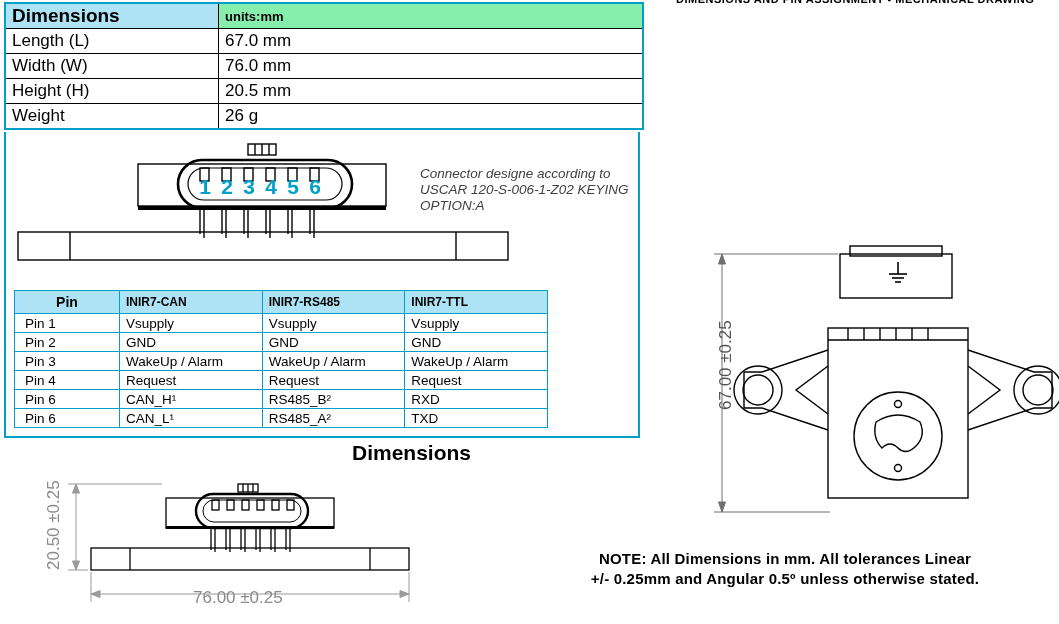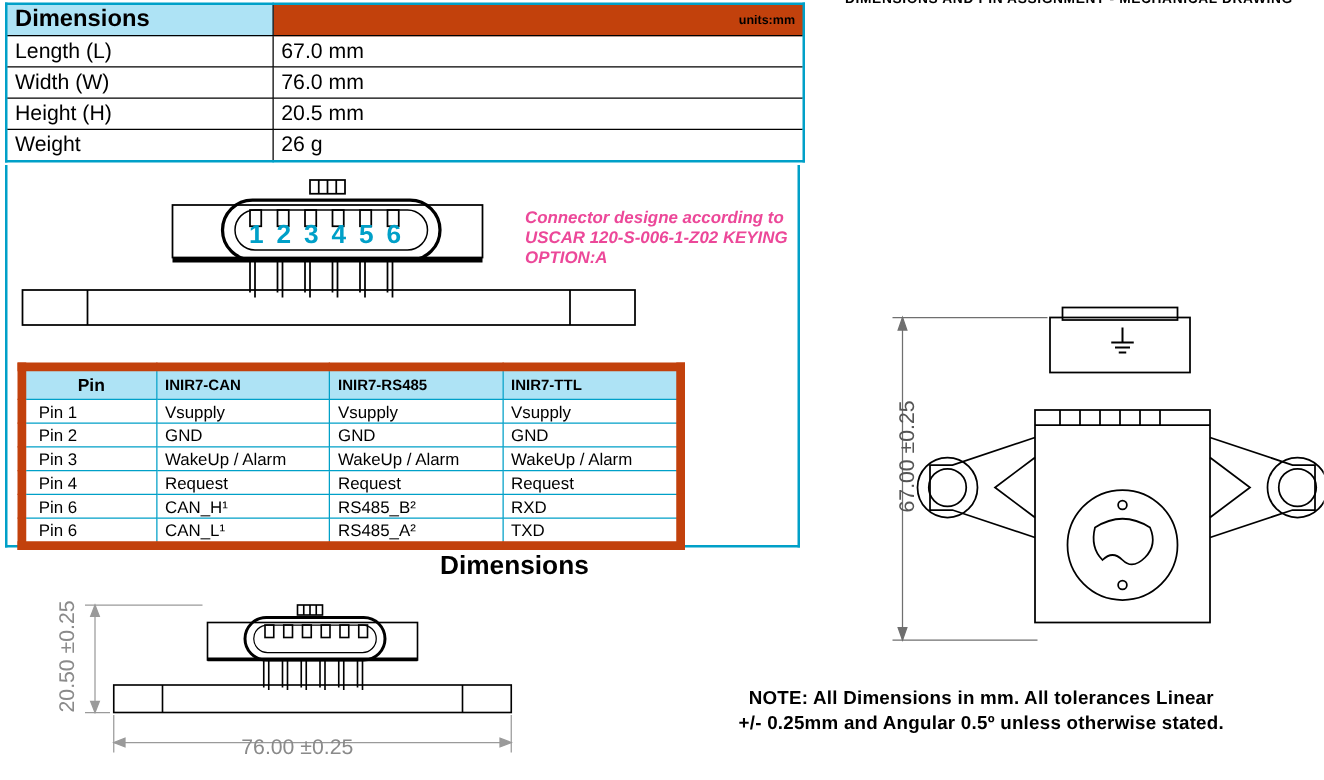--- a/index.html
+++ b/index.html
@@ -31,24 +31,24 @@
     padding: 1px 6px;
     height: 22px;
   }
   #dim-table .hdr-left {
     background: #aee3f5;
     font-weight: bold;
     font-size: 19px;
     border-bottom: 1px solid #000;
   }
   #dim-table .hdr-right {
-    background: #c2410c;
-    font-weight: bold;
-    font-size: 10px;
-    text-align: right;
+    background: #86efac;
+    font-weight: bold;
+    font-size: 13px;
+    text-align: left;
   }
   #dim-table .val { text-align: left; }
   #dim-table .lbl { width: 200px; }
 
   
   #blue-box {
     left: 4px;
     top: 132px;
     width: 636px;
     height: 306px;
@@ -58,31 +58,30 @@
   }
 
   
   #connector-note {
     left: 420px;
     top: 166px;
     width: 215px;
     font-style: italic;
     font-size: 13.5px;
     line-height: 16px;
-    color: #ec4899;
-    font-weight: bold;
+    color: #404040;
   }
 
   
   #pin-table {
     left: 14px;
     top: 290px;
     width: 534px;
     border-collapse: collapse;
-    border: 7px solid #c2410c;
+    border: 1px solid #c2410c;
   }
   #pin-table th {
     background: #aee3f5;
     border: 1px solid #00a0c8;
     font-size: 12px;
     font-weight: bold;
     height: 22px;
     text-align: left;
     padding: 0 6px;
   }

